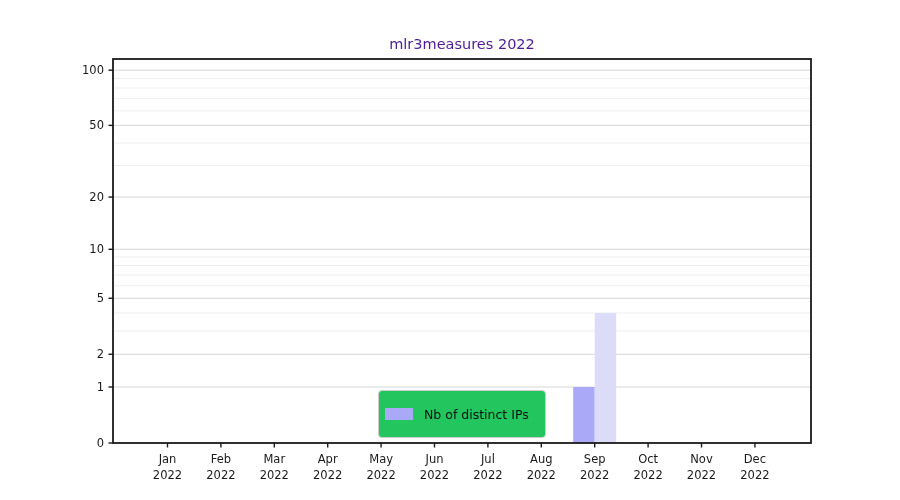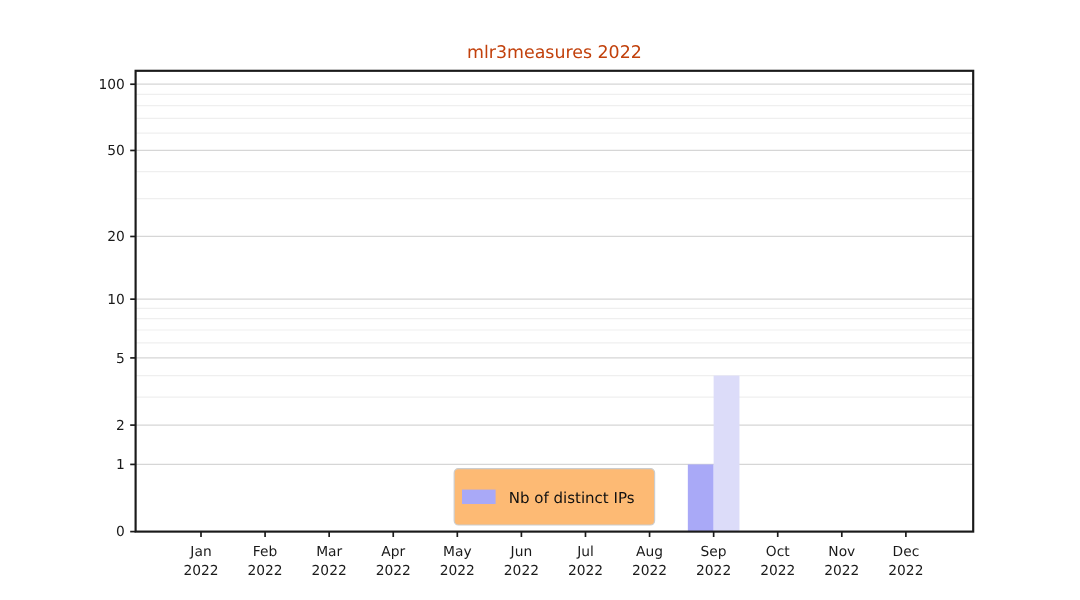--- a/index.html
+++ b/index.html
@@ -6,26 +6,26 @@
   #figure{
     position:relative;
     width:900px;height:500px;
     background:#ffffff;
     font-family:"DejaVu Sans", sans-serif;
     overflow:hidden;
   }
   #chart{position:absolute;left:0;top:0;}
   #title{
     position:absolute;left:113px;top:36px;width:698px;
-    text-align:center;font-size:14.5px;color:#c2410c;
+    text-align:center;font-size:14.5px;color:#4c1d95;
   }
   #legend{
     position:absolute;left:378px;top:390px;width:168px;height:48px;
     box-sizing:border-box;
-    background:#fdba74;border:1px solid #cccccc;border-radius:4px;
+    background:#22c55e;border:1px solid #cccccc;border-radius:4px;
     display:flex;flex-direction:column;justify-content:center;
     gap:5px;padding:4px 6px;
   }
   .legend-row{display:flex;align-items:center;gap:11px;}
   .legend-swatch{width:28px;height:12px;flex:0 0 auto;}
   .legend-label{font-size:12.5px;color:#111111;white-space:nowrap;}
 </style>
 </head>
 <body>
 

